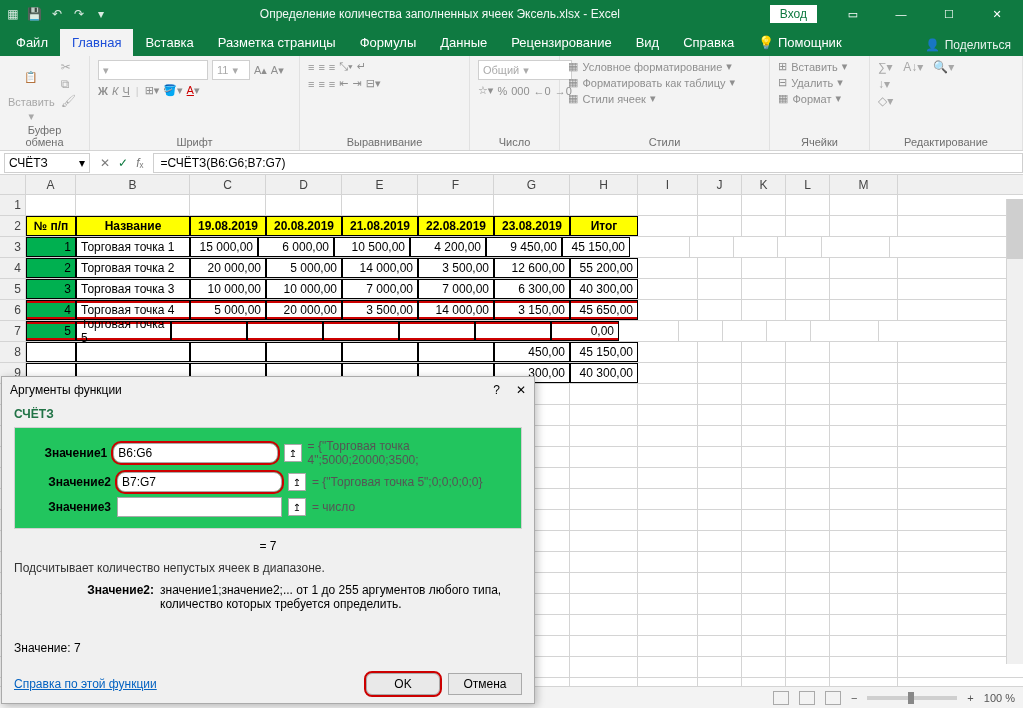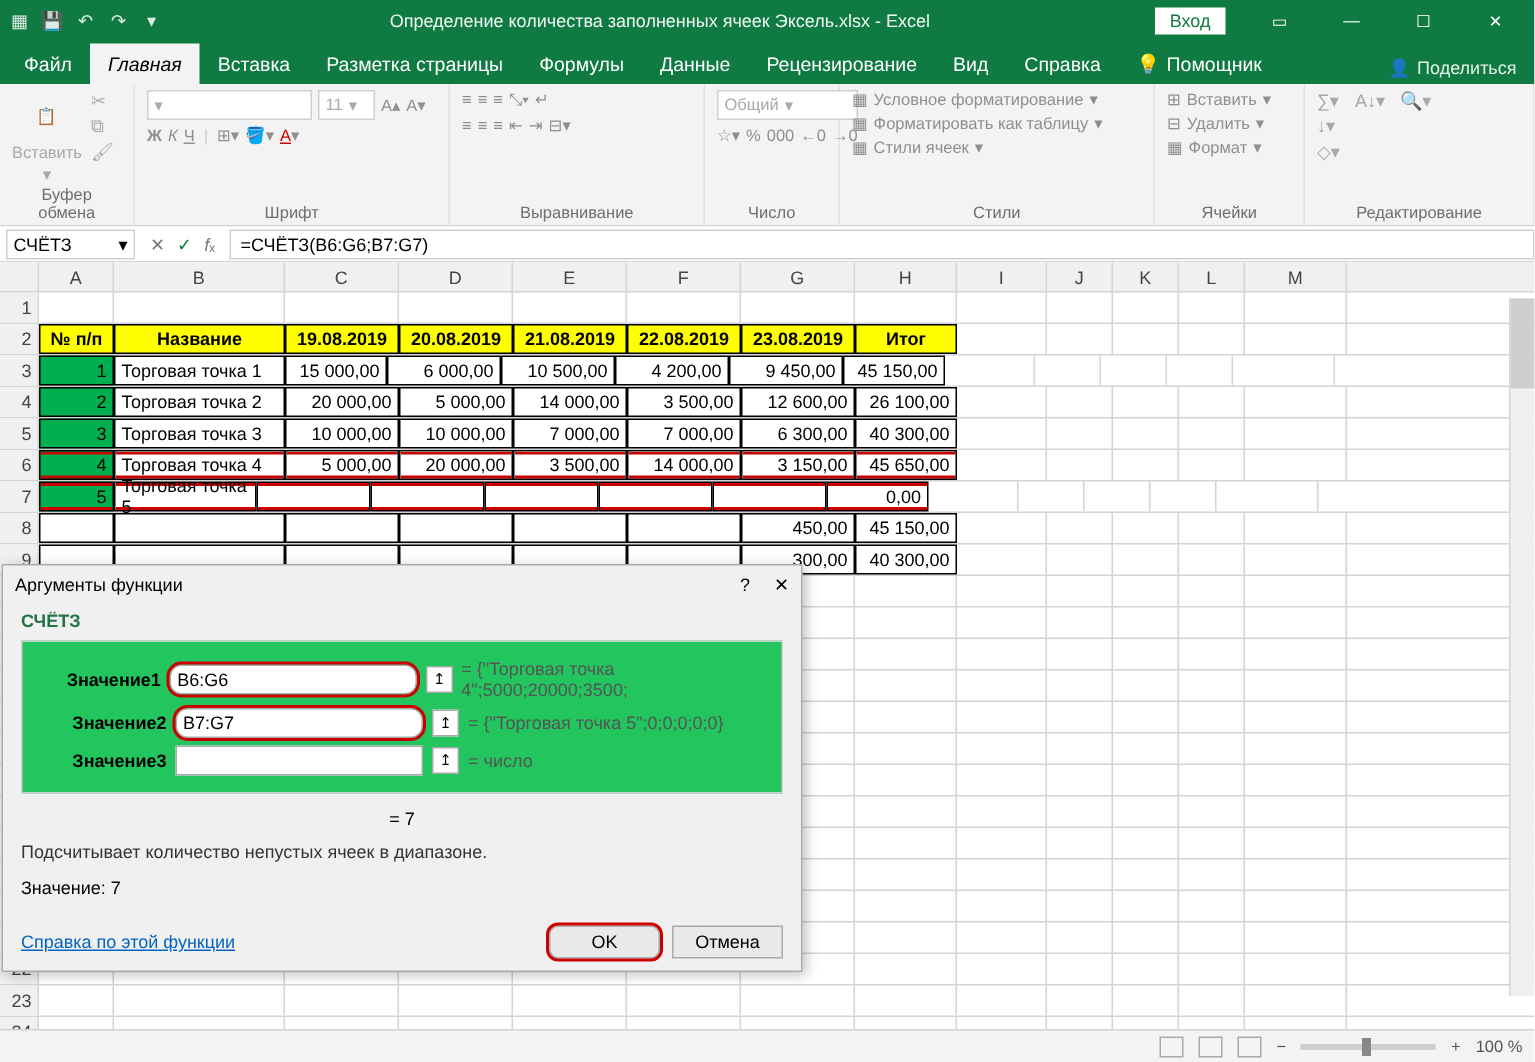--- a/index.html
+++ b/index.html
@@ -7,21 +7,21 @@
   .titlebar { background: #0f7a41; color: #fff; height: 28px; display: flex; align-items: center; padding: 0 4px; }
   .titlebar .qa { display: flex; gap: 4px; align-items: center; }
   .titlebar .qa .icon { width: 18px; height: 18px; display: flex; align-items: center; justify-content: center; opacity: 0.85; font-size: 12px; }
   .titlebar .title { flex: 1; text-align: center; font-size: 12px; opacity: 0.95; }
   .titlebar .winbtns { display: flex; align-items: center; gap: 4px; }
   .winbtn { width: 44px; height: 28px; display: flex; align-items: center; justify-content: center; color: #fff; font-size: 11px; }
   .login-btn { background: #fff; color: #0f7a41; padding: 2px 10px; font-size: 12px; margin-right: 10px; }
   .menubar { background: #0f7a41; height: 28px; display: flex; align-items: flex-end; padding: 0 4px; color: #fff; }
   .menubar .tab { padding: 6px 12px; font-size: 13px; cursor: pointer; }
   .menubar .tab.file { color: #fff; }
-  .menubar .tab.active { background: #f3f3f3; color: #000000; font-style: italic; }
+  .menubar .tab.active { background: #f3f3f3; color: #1d4ed8; }
   .menubar .right { margin-left: auto; display: flex; align-items: center; gap: 4px; padding-right: 8px; padding-bottom: 4px; opacity: 0.9; }
   .ribbon { background: #f3f3f3; border-bottom: 1px solid #d4d4d4; height: 95px; display: flex; }
   .group { border-right: 1px solid #e1e1e1; padding: 4px 8px 2px 8px; display: flex; flex-direction: column; justify-content: space-between; }
   .group-label { text-align: center; font-size: 11px; color: #6f6f6f; }
   .group-content { display: flex; gap: 6px; align-items: flex-start; flex: 1; color: #a8a8a8; }
   .rb-btn { display: flex; flex-direction: column; align-items: center; gap: 2px; font-size: 11px; color: #a8a8a8; }
   .rb-icon { width: 20px; height: 20px; display:flex; align-items:center; justify-content:center; }
   .rb-row { display:flex; gap:4px; align-items:center; font-size:11px; color:#8f8f8f; }
   .combo { border:1px solid #cfcfcf; background:#fff; height:20px; font-size:11px; padding:0 4px; color:#aaa; display:flex; align-items:center; gap:4px; }
   .namebox-row { background:#fff; border-bottom:1px solid #d4d4d4; height:24px; display:flex; align-items:center; }
@@ -300,21 +300,21 @@
       </div>
       <div class="row">
         <div class="rowh">4</div>
         <div class="cell green tbl num" style="width: 50px;">2</div>
         <div class="cell tbl" style="width: 114px;">Торговая точка 2</div>
         <div class="cell tbl num" style="width: 76px;">20 000,00</div>
         <div class="cell tbl num" style="width: 76px;">5 000,00</div>
         <div class="cell tbl num" style="width: 76px;">14 000,00</div>
         <div class="cell tbl num" style="width: 76px;">3 500,00</div>
         <div class="cell tbl num" style="width: 76px;">12 600,00</div>
-        <div class="cell tbl num" style="width: 68px;">26 100,00</div>
+        <div class="cell tbl num" style="width: 68px;">55 200,00</div>
         <div class="cell " style="width: 60px;"></div>
         <div class="cell " style="width: 44px;"></div>
         <div class="cell " style="width: 44px;"></div>
         <div class="cell " style="width: 44px;"></div>
         <div class="cell " style="width: 68px;"></div>
       </div>
       <div class="row">
         <div class="rowh">5</div>
         <div class="cell green tbl num" style="width: 50px;">3</div>
         <div class="cell tbl" style="width: 114px;">Торговая точка 3</div>
@@ -680,20 +680,24 @@
           <div class="argrow">
             <label>Значение3</label>
             <input class="arg-input" style="">
             <span class="collapse-btn">↥</span>
             <span class="argresult">= число</span>
           </div>
         </div>
     </div>
     <div style="text-align:center; margin-bottom:8px">= 7</div>
     <div class="dlg-desc">Подсчитывает количество непустых ячеек в диапазоне.</div>
+    <div style="display:flex; gap:6px; margin:6px 0 30px 0;">
+      <div style="width:140px; text-align:right; font-weight:bold">Значение2:</div>
+      <div style="flex:1">значение1;значение2;... от 1 до 255 аргументов любого типа, количество которых требуется определить.</div>
+    </div>
     <div style="margin-top:10px">
       <span>Значение:</span>
       <span>7</span>
     </div>
   </div>
   <div class="dlg-footer">
     <a class="helplink">Справка по этой функции</a>
     <div style="display:flex; gap:8px">
       <button class="dlg-btn ok">OK</button>
       <button class="dlg-btn">Отмена</button>

